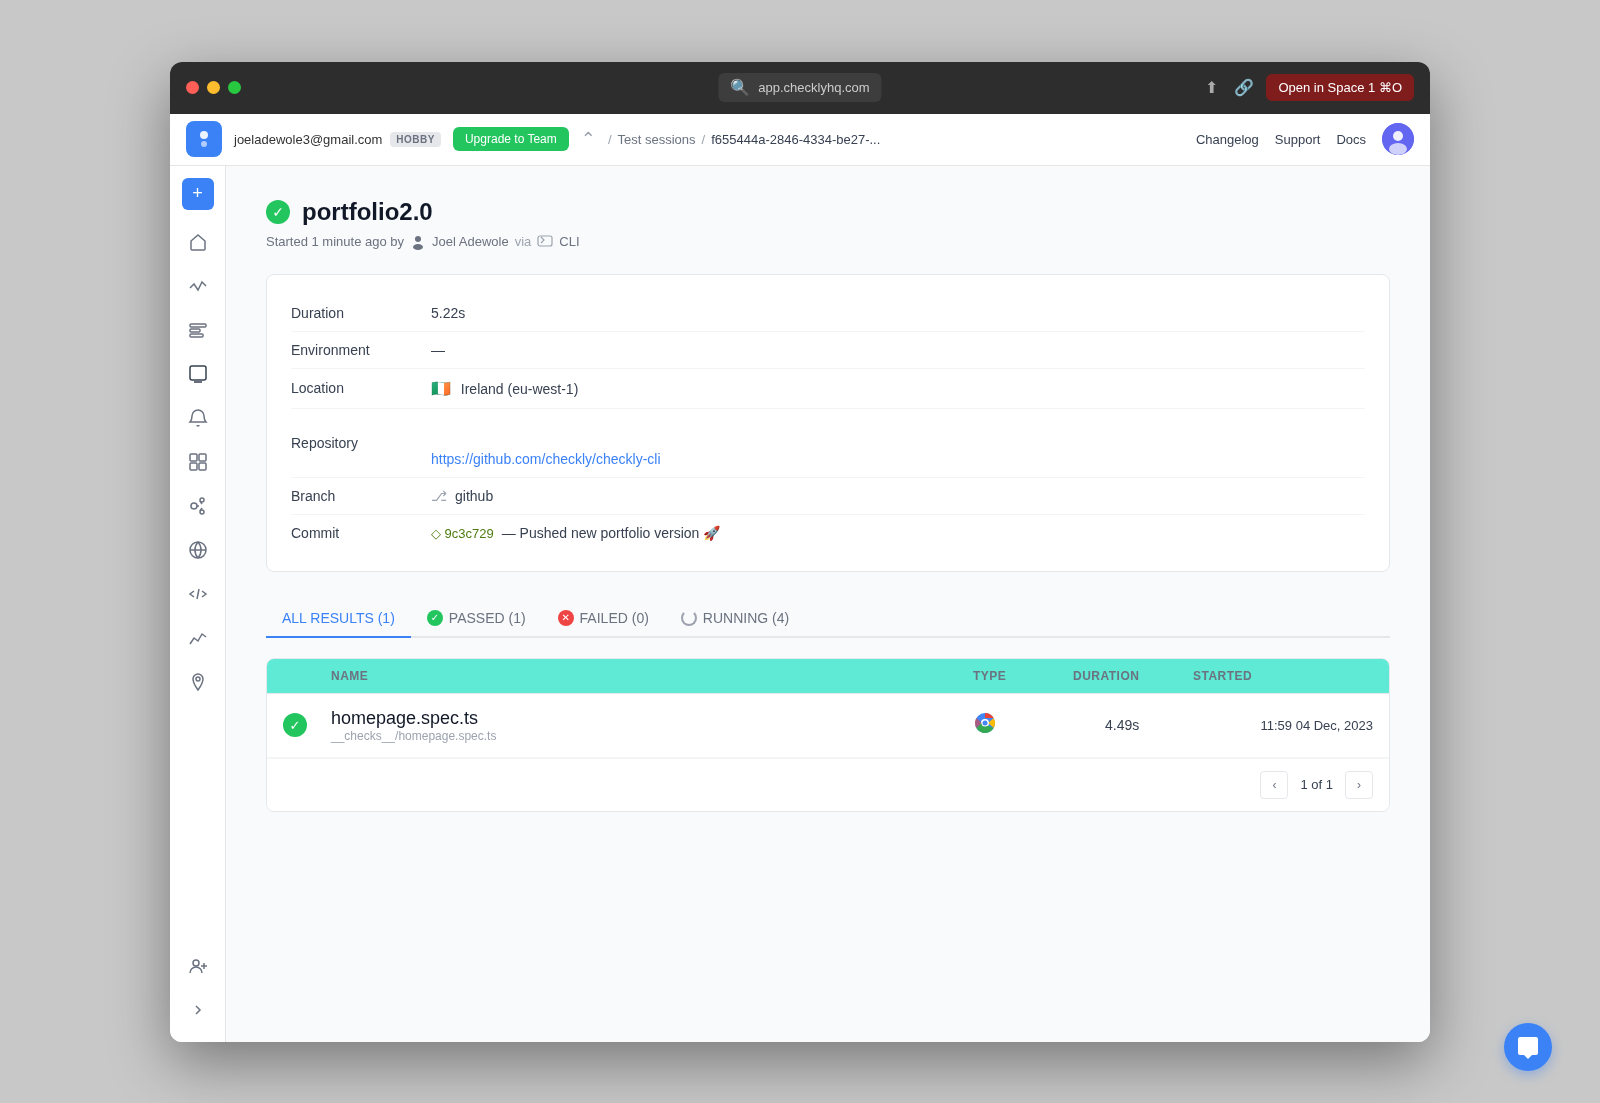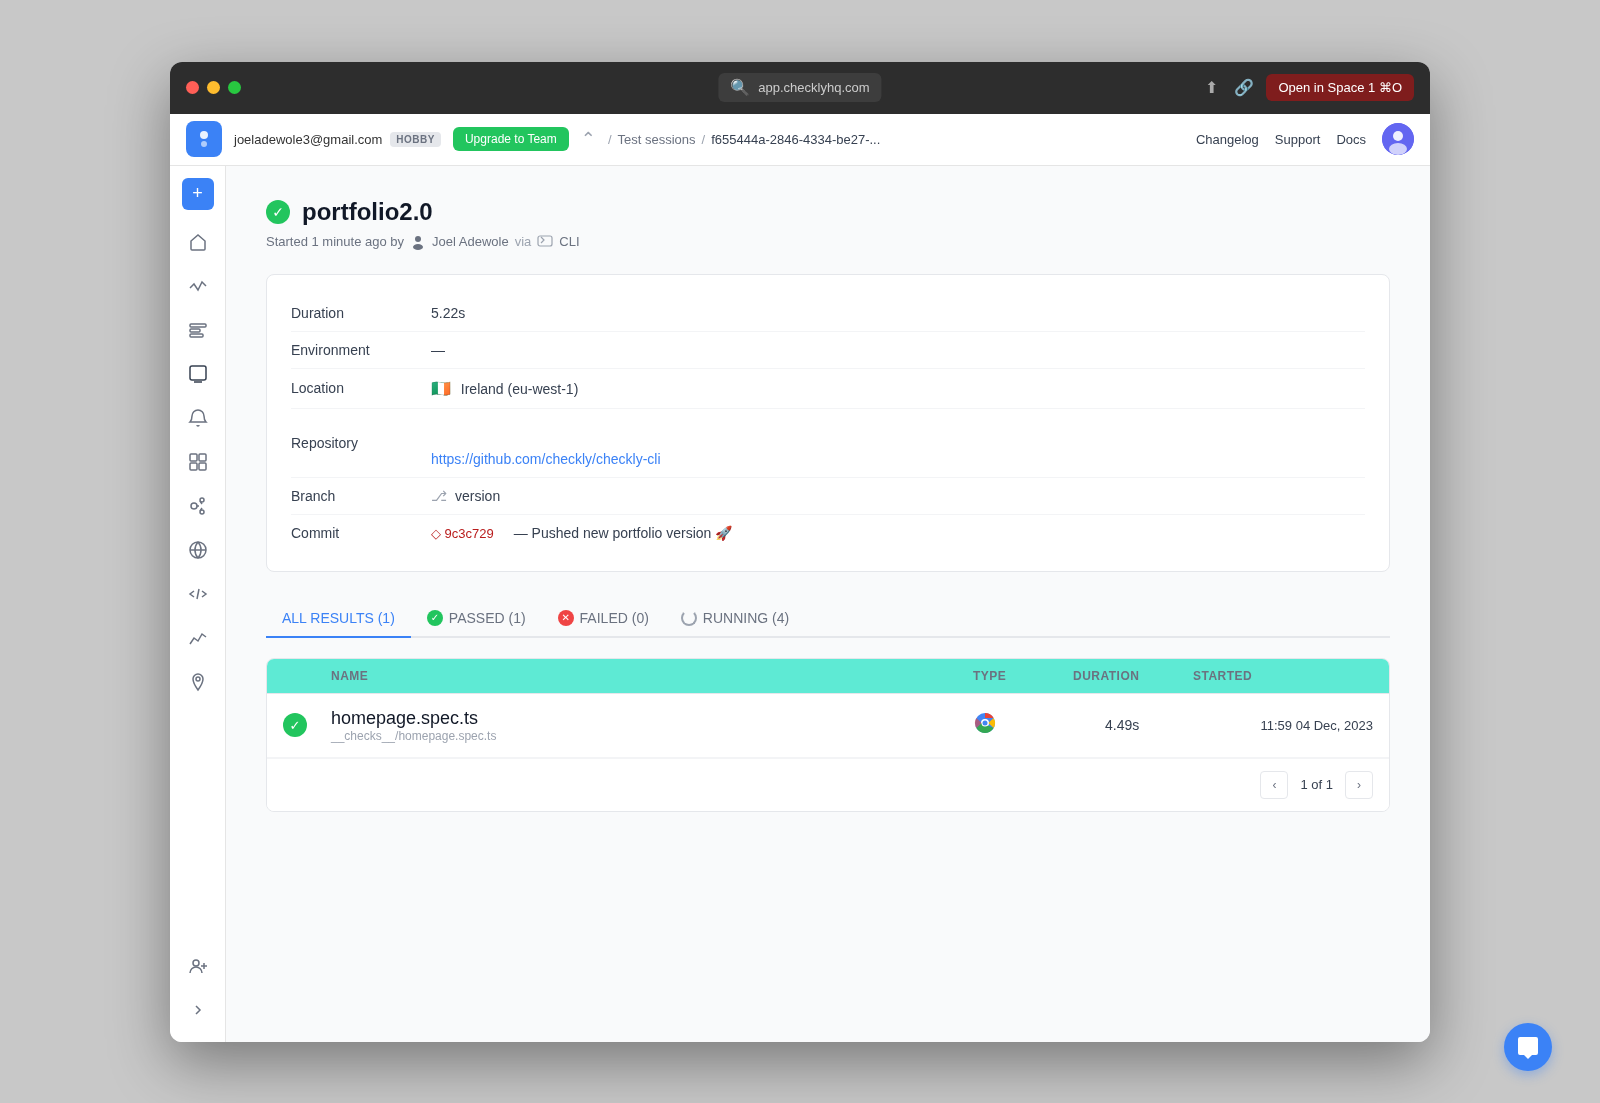--- a/index.html
+++ b/index.html
@@ -301,21 +301,21 @@
       text-decoration: none;
       margin-top: 32px;
     }
     .branch-icon { color: #9ca3af; margin-right: 4px; }
     .flag-icon {
       display: inline-flex;
       gap: 1px;
       margin-right: 6px;
       font-size: 16px;
     }
-    .commit-hash { color: #b91c1c; margin-right: 16px; font-size: 13px; }
+    .commit-hash { color: #4d7c0f; margin-right: 4px; font-size: 13px; }
 
     
     .tabs-container {
       display: flex;
       gap: 0;
       border-bottom: 2px solid #e5e7eb;
       margin-bottom: 20px;
     }
     .tab {
       padding: 10px 16px;
@@ -674,21 +674,21 @@
             </span>
           </div>
           <div class="info-row">
             <span class="info-label">Repository</span>
             <a class="info-value link">https://github.com/checkly/checkly-cli</a>
           </div>
           <div class="info-row">
             <span class="info-label">Branch</span>
             <span class="info-value">
               <span class="branch-icon">⎇</span>
-              <span>version</span>
+              <span>github</span>
             </span>
           </div>
           <div class="info-row">
             <span class="info-label">Commit</span>
             <span class="info-value">
               <span class="commit-hash">◇ <span>9c3c729</span></span>
               <span>— Pushed new portfolio version 🚀</span>
             </span>
           </div>
         </div>

